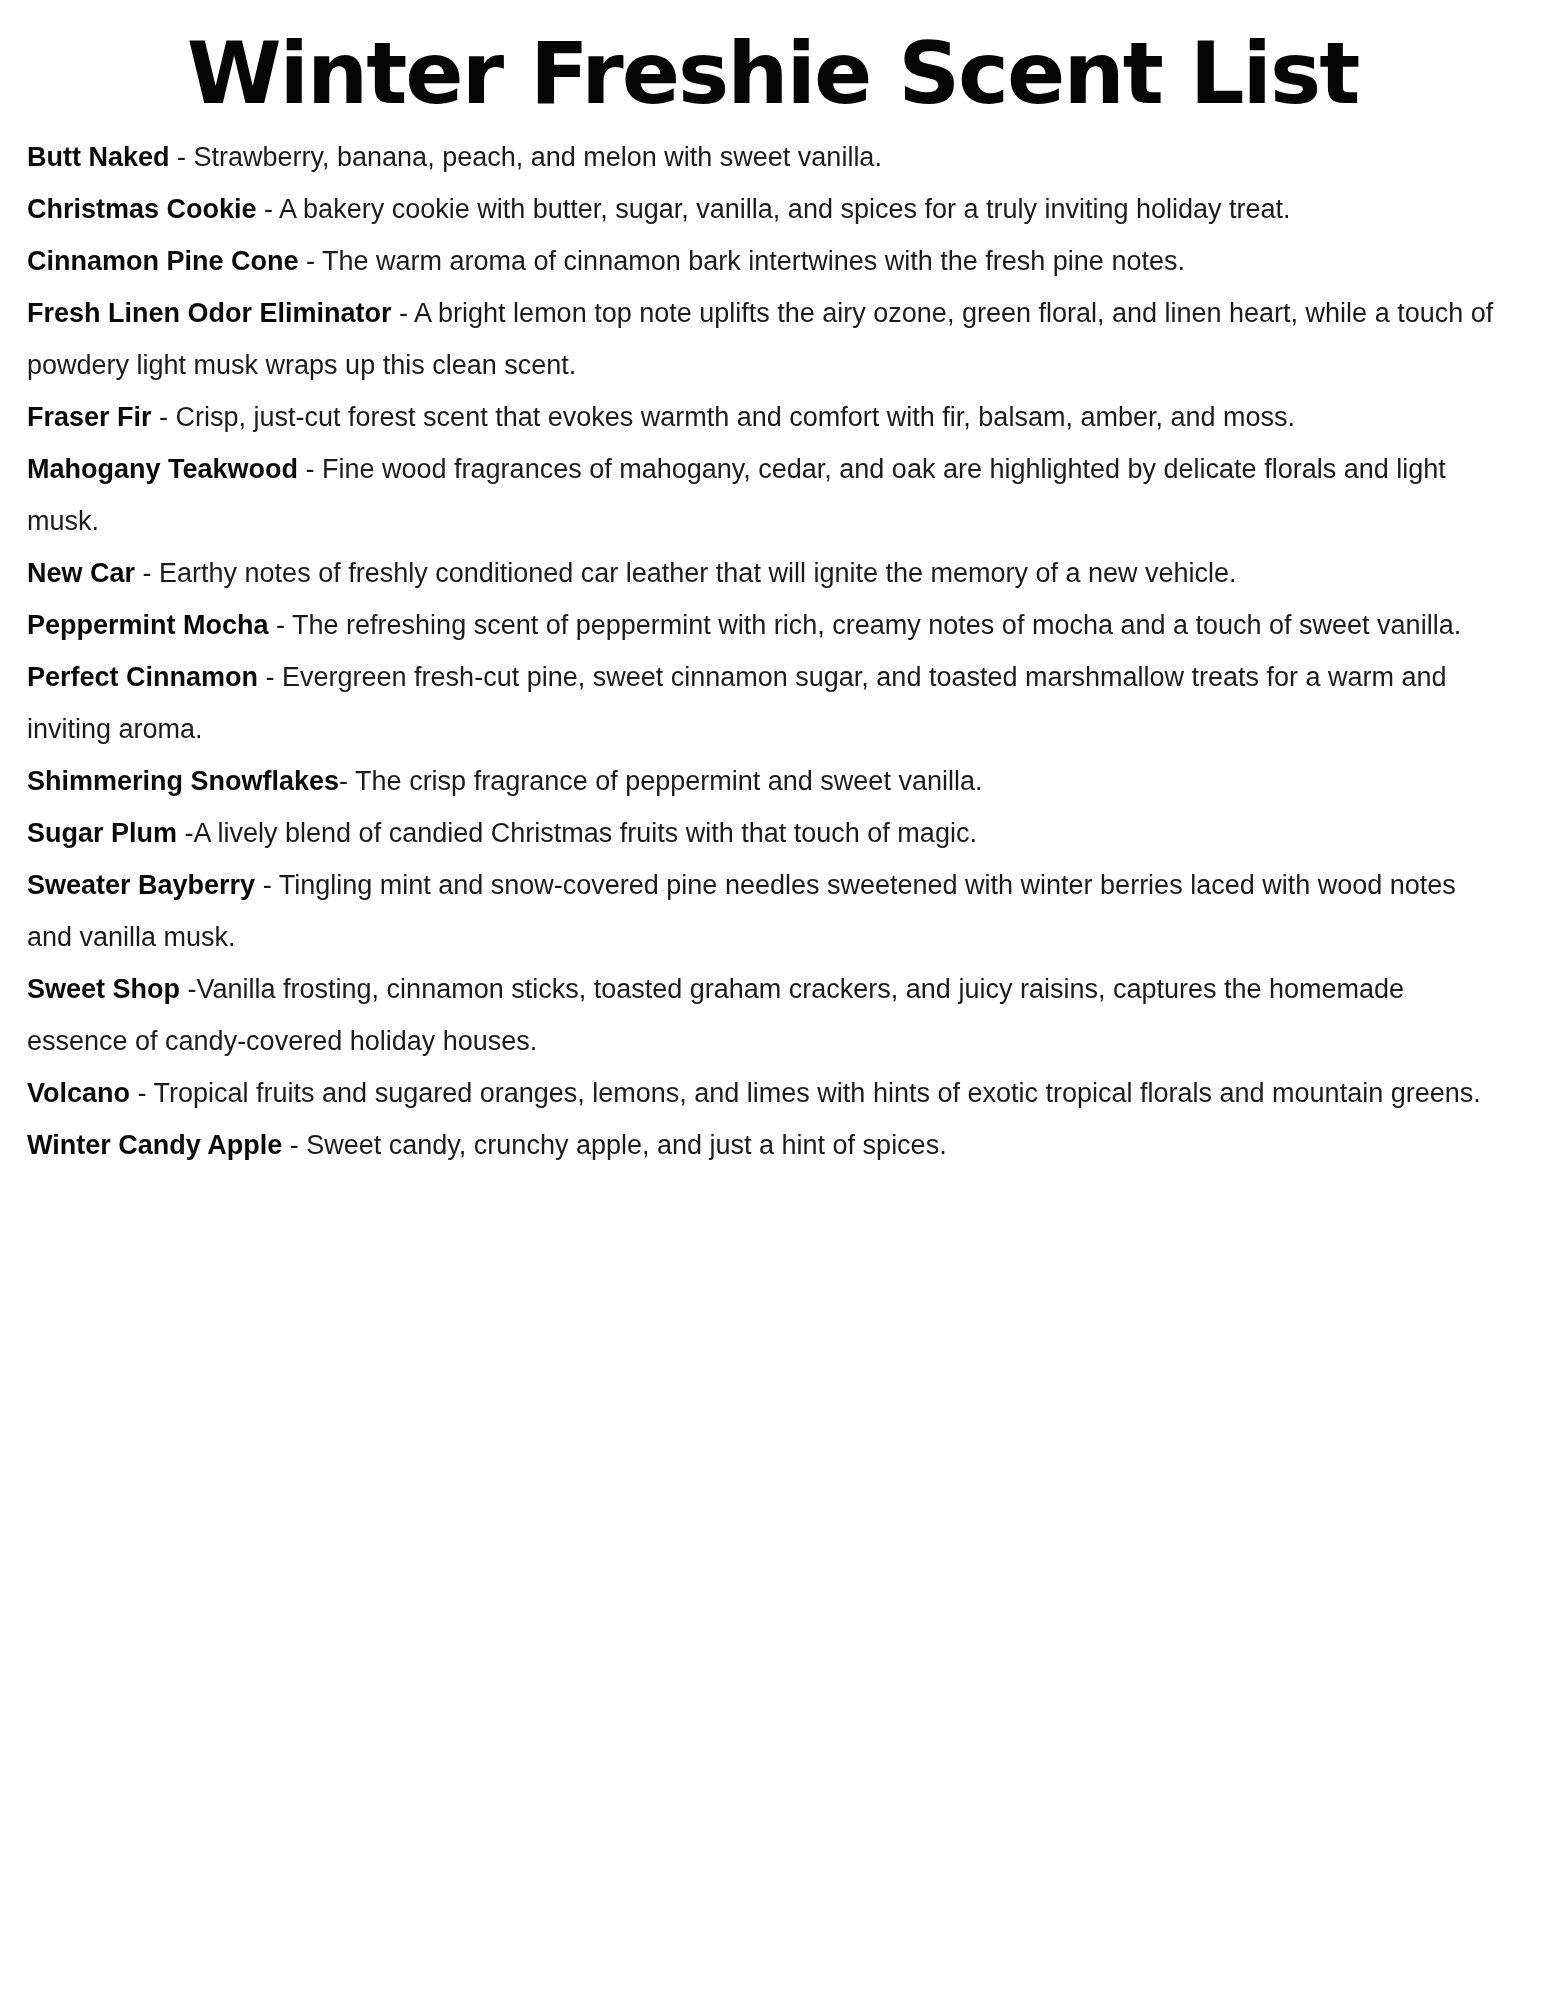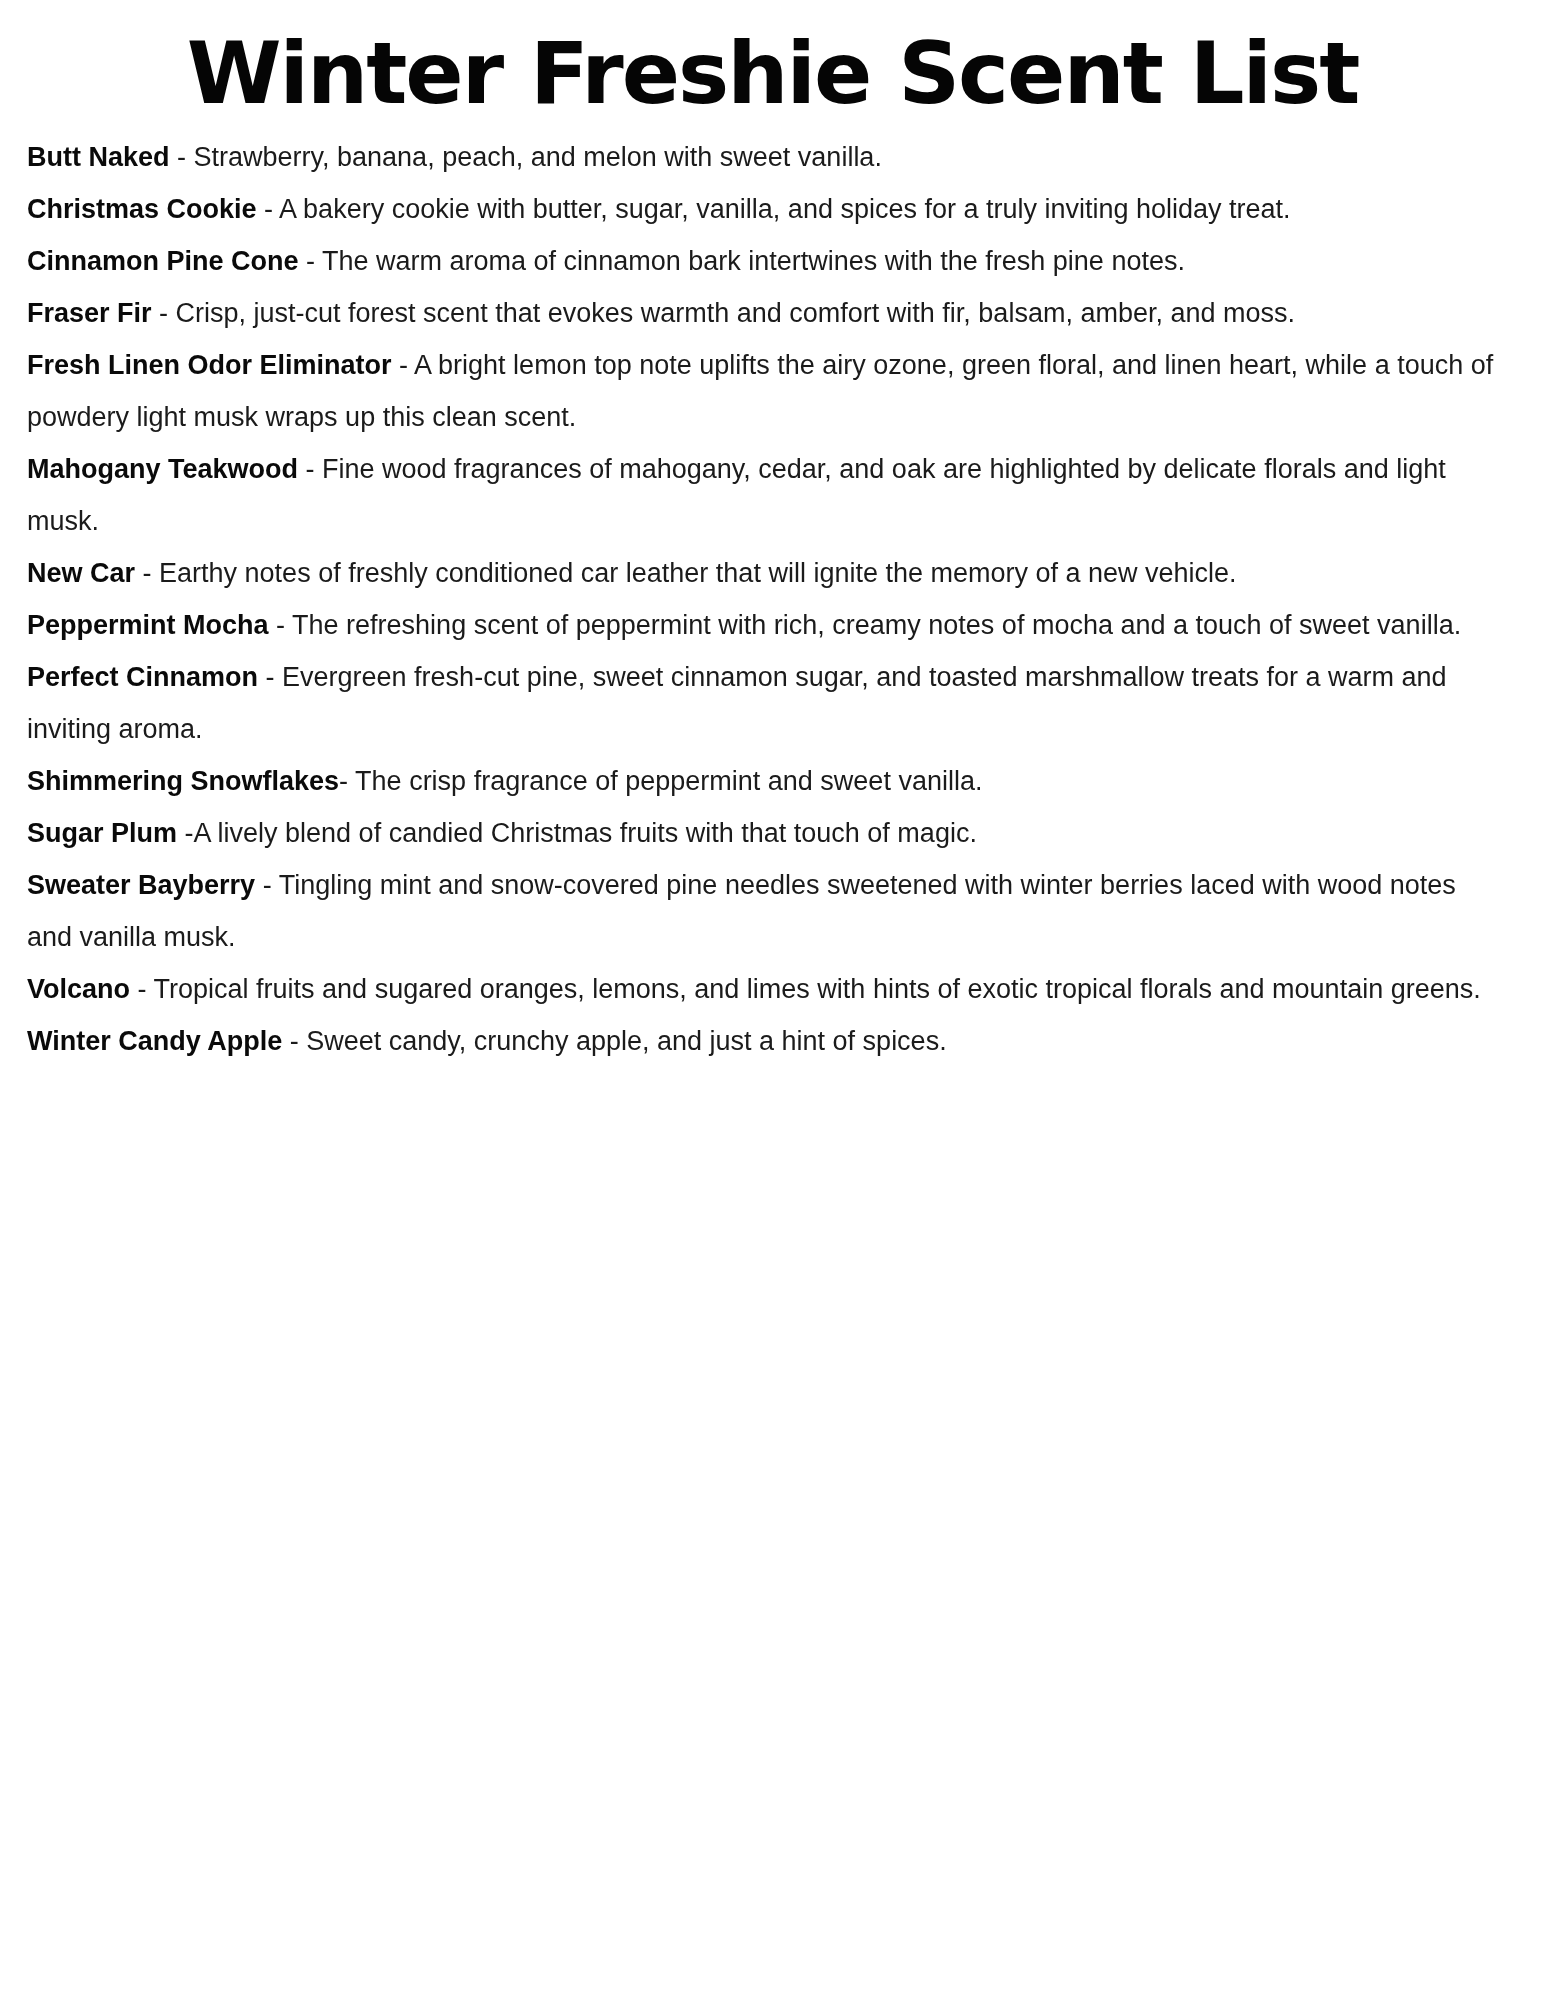--- a/index.html
+++ b/index.html
@@ -55,36 +55,37 @@
   <h1 class="doc-title">Winter Freshie Scent List</h1>
 
   <div class="scent-list">
   <p class="entry"><span class="scent-name">Butt Naked</span><span class="scent-desc"> - Strawberry, banana, peach, and melon with sweet vanilla.</span></p>
 
   <p class="entry"><span class="scent-name">Christmas Cookie</span><span class="scent-desc"> - A bakery cookie with butter, sugar, vanilla, and spices for a truly inviting holiday treat.</span></p>
 
   <p class="entry"><span class="scent-name">Cinnamon Pine Cone</span><span class="scent-desc"> - The warm aroma of cinnamon bark intertwines with the fresh pine notes.</span></p>
 
 
+  <p class="entry"><span class="scent-name">Fresh Linen Odor Eliminator</span><span class="scent-desc"> - A bright lemon top note uplifts the airy ozone, green floral, and linen heart, while a touch of powdery light musk wraps up this clean scent.</span></p>
+
   <p class="entry"><span class="scent-name">Fraser Fir</span><span class="scent-desc"> - Crisp, just-cut forest scent that evokes warmth and comfort with fir, balsam, amber, and moss.</span></p>
-
-  <p class="entry"><span class="scent-name">Fresh Linen Odor Eliminator</span><span class="scent-desc"> - A bright lemon top note uplifts the airy ozone, green floral, and linen heart, while a touch of powdery light musk wraps up this clean scent.</span></p>
 
   <p class="entry"><span class="scent-name">Mahogany Teakwood</span><span class="scent-desc"> - Fine wood fragrances of mahogany, cedar, and oak are highlighted by delicate florals and light musk.</span></p>
 
   <p class="entry"><span class="scent-name">New Car</span><span class="scent-desc"> - Earthy notes of freshly conditioned car leather that will ignite the memory of a new vehicle.</span></p>
 
   <p class="entry"><span class="scent-name">Peppermint Mocha</span><span class="scent-desc"> - The refreshing scent of peppermint with rich, creamy notes of mocha and a touch of sweet vanilla.</span></p>
 
   <p class="entry"><span class="scent-name">Perfect Cinnamon</span><span class="scent-desc"> - Evergreen fresh-cut pine, sweet cinnamon sugar, and toasted marshmallow treats for a warm and inviting aroma.</span></p>
 
   <p class="entry"><span class="scent-name">Shimmering Snowflakes</span><span class="scent-desc">- The crisp fragrance of peppermint and sweet vanilla.</span></p>
 
   <p class="entry"><span class="scent-name">Sugar Plum</span><span class="scent-desc"> -A lively blend of candied Christmas fruits with that touch of magic.</span></p>
 
   <p class="entry"><span class="scent-name">Sweater Bayberry</span><span class="scent-desc"> - Tingling mint and snow-covered pine needles sweetened with winter berries laced with wood notes and vanilla musk.</span></p>
 
+  <p class="entry"><span class="scent-name">Sweet Shop</span><span class="scent-desc"> -Vanilla frosting, cinnamon sticks, toasted graham crackers, and juicy raisins, captures the homemade essence of candy-covered holiday houses.</span></p>
 
   <p class="entry"><span class="scent-name">Volcano</span><span class="scent-desc"> - Tropical fruits and sugared oranges, lemons, and limes with hints of exotic tropical florals and mountain greens.</span></p>
 
   <p class="entry"><span class="scent-name">Winter Candy Apple</span><span class="scent-desc"> - Sweet candy, crunchy apple, and just a hint of spices.</span></p>
 </div>
 </div>
 
 </body></html>

